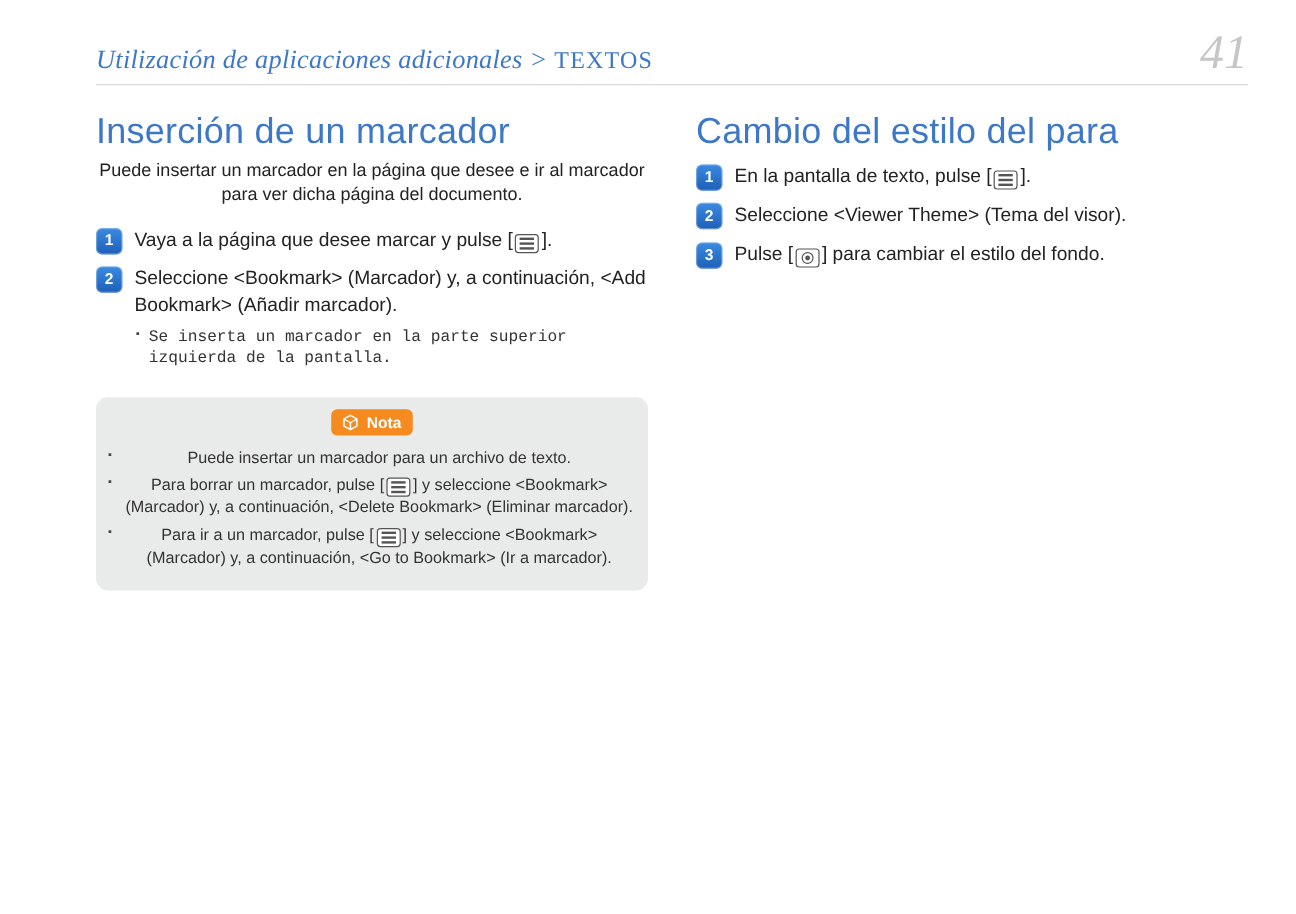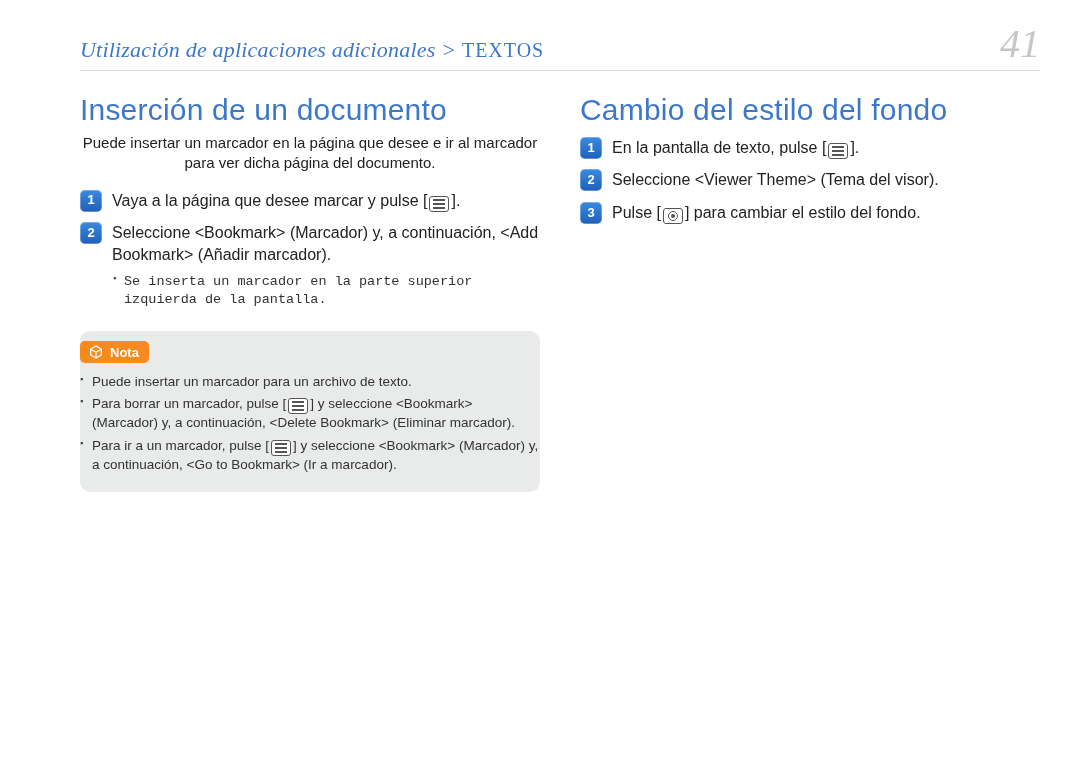--- a/index.html
+++ b/index.html
@@ -17,21 +17,21 @@
   .step { display: flex; gap: 10px; margin: 10px 0 4px; font-size: 16px; color: #222; line-height: 1.4; }
   .step-num { flex: 0 0 22px; height: 22px; border-radius: 5px; background: linear-gradient(#3b8be0,#1e5fb8); color: #fff; font-size: 13px; font-weight: bold; display: flex; align-items: center; justify-content: center; box-shadow: inset 0 0 0 1px rgba(255,255,255,.3); }
   .step-body { flex: 1; }
   .sub-bullets { list-style: none; margin: 6px 0 0 32px; }
   .sub-bullets li { position: relative; padding-left: 12px; font-size: 13.5px; color: #333; line-height: 1.35; margin: 2px 0; font-family: Liberation Mono, monospace; }
   .sub-bullets li::before { content: "▪"; position: absolute; left: 0; top: 0; font-size: 9px; color: #444; }
   .icon-btn { display: inline-flex; vertical-align: -3px; width: 20px; height: 16px; border: 1px solid #555; border-radius: 3px; background: #fff; align-items: center; justify-content: center; margin: 0 2px; }
   .icon-lines { width: 12px; height: 10px; background: linear-gradient(#555,#555) 0 0/12px 2px no-repeat, linear-gradient(#555,#555) 0 4px/12px 2px no-repeat, linear-gradient(#555,#555) 0 8px/12px 2px no-repeat; }
   .icon-dot { width: 10px; height: 10px; border: 1.5px solid #555; border-radius: 50%; position: relative; }
   .icon-dot::after { content:""; position:absolute; inset:2px; border-radius:50%; background:#555; }
-  .note-box { margin-top: 22px; background: #e9eaea; border-radius: 10px; padding: 10px 0 14px; font-size: 13.5px; color: #333; }
+  .note-box { margin-top: 22px; background: #e9eaea; border-radius: 10px; padding: 10px 10px 14px; font-size: 13.5px; color: #333; text-align: center; }
   .note-label { display: inline-flex; align-items: center; background: #f58a1f; color: #fff; font-weight: bold; font-size: 13px; padding: 3px 10px 3px 8px; border-radius: 5px; gap: 6px; margin-bottom: 6px; }
   .note-label svg { width: 16px; height: 16px; }
   .note-list { list-style: none; }
   .note-list li { position: relative; padding-left: 12px; margin: 4px 0; line-height: 1.35; }
   .note-list li::before { content: "▪"; position: absolute; left: 0; top: 0; font-size: 9px; color: #444; }
   .brk { white-space: normal; }
 </style>
 </head>
 <body>
 
@@ -41,21 +41,21 @@
     <div class="breadcrumb">
       <span>Utilización de aplicaciones adicionales &gt;</span>
       <span class="sub"> TEXTOS</span>
     </div>
     <div class="pagenum">41</div>
   </div>
 
   <div class="cols">
 
     <div class="col">
-      <h1>Inserción de un documento</h1>
+      <h1>Inserción de un marcador</h1>
       <p class="intro">Puede insertar un marcador en la página que desee e ir al marcador para ver dicha página del documento.</p>
 
       <ul class="steps">
         <li class="step">
           <span class="step-num">1</span>
           <span class="step-body brk">
             <span>Vaya a la página que desee marcar y pulse [</span><span class="icon-btn">
                 <span class="icon-lines"></span>
               </span><span>].</span>
           </span>
@@ -86,21 +86,21 @@
           <li>
             <span>Para ir a un marcador, pulse [</span><span class="icon-btn">
                 <span class="icon-lines"></span>
               </span><span>] y seleccione &lt;Bookmark&gt; (Marcador) y, a continuación, &lt;Go to Bookmark&gt; (Ir a marcador).</span>
           </li>
         </ul>
       </div>
     </div>
 
     <div class="col">
-      <h1>Cambio del estilo del fondo</h1>
+      <h1>Cambio del estilo del para</h1>
 
       <ul class="steps">
         <li class="step">
           <span class="step-num">1</span>
           <span class="step-body brk">
             <span>En la pantalla de texto, pulse [</span><span class="icon-btn">
                 <span class="icon-lines"></span>
               </span><span>].</span>
           </span>
         </li>

